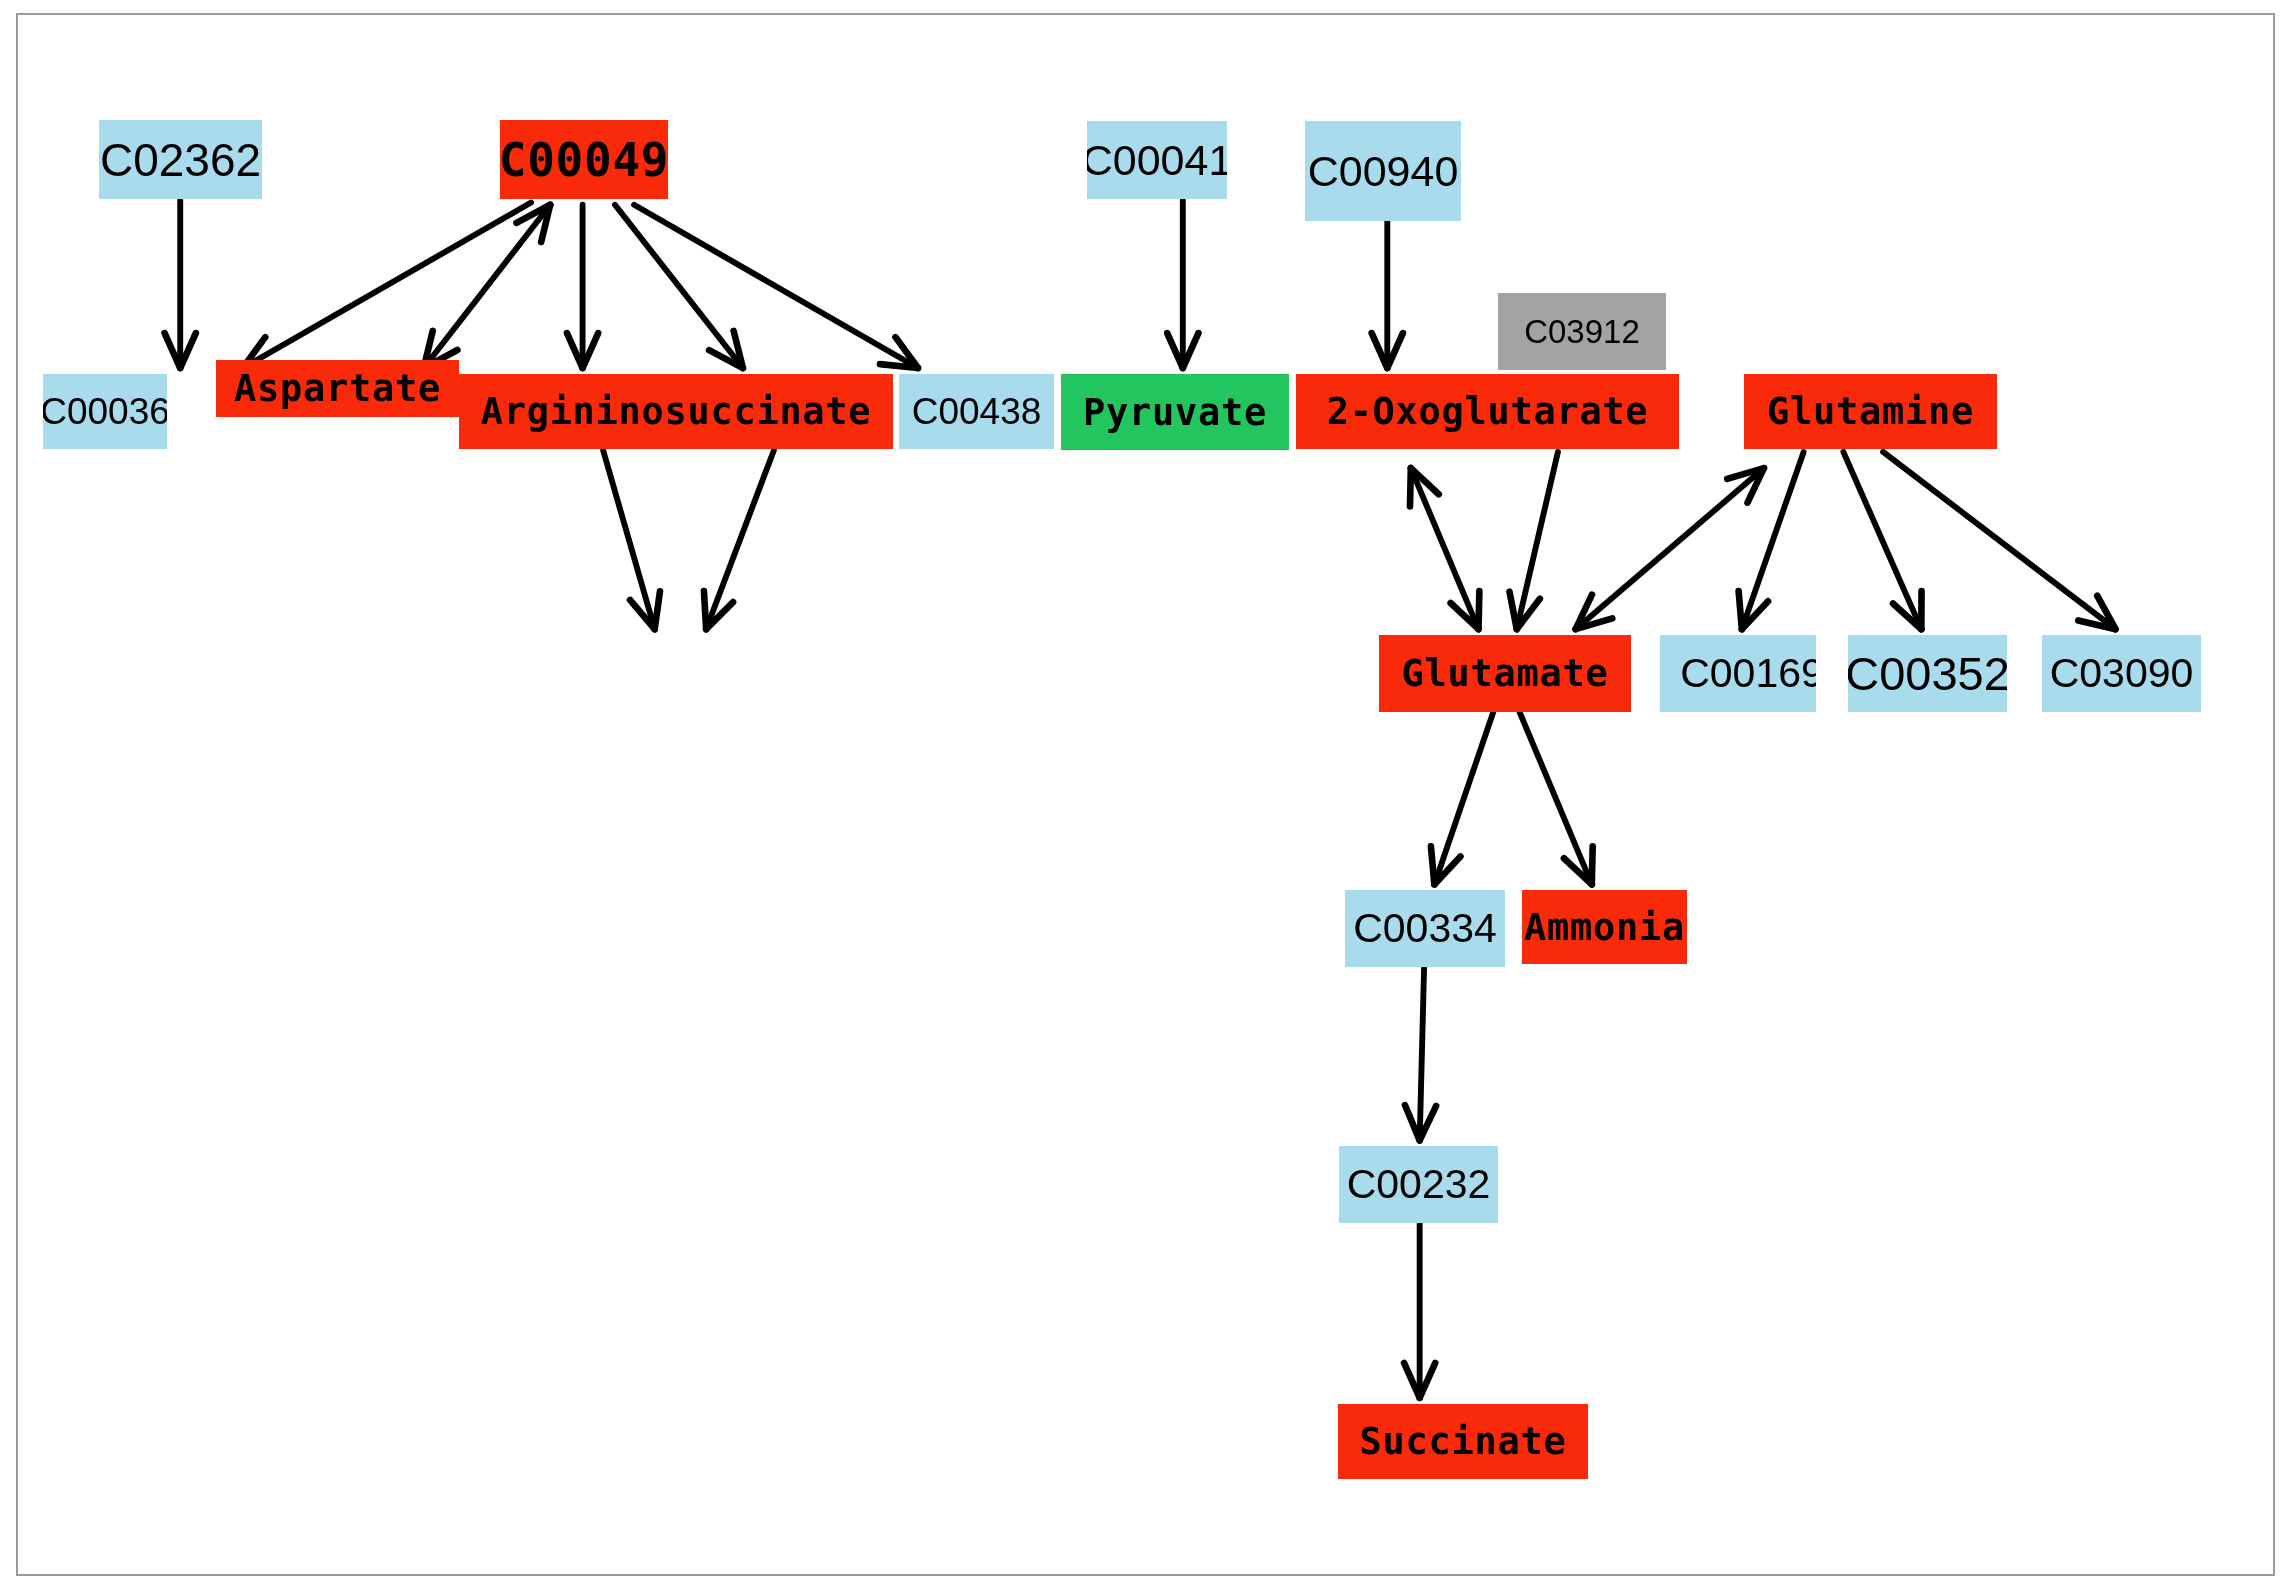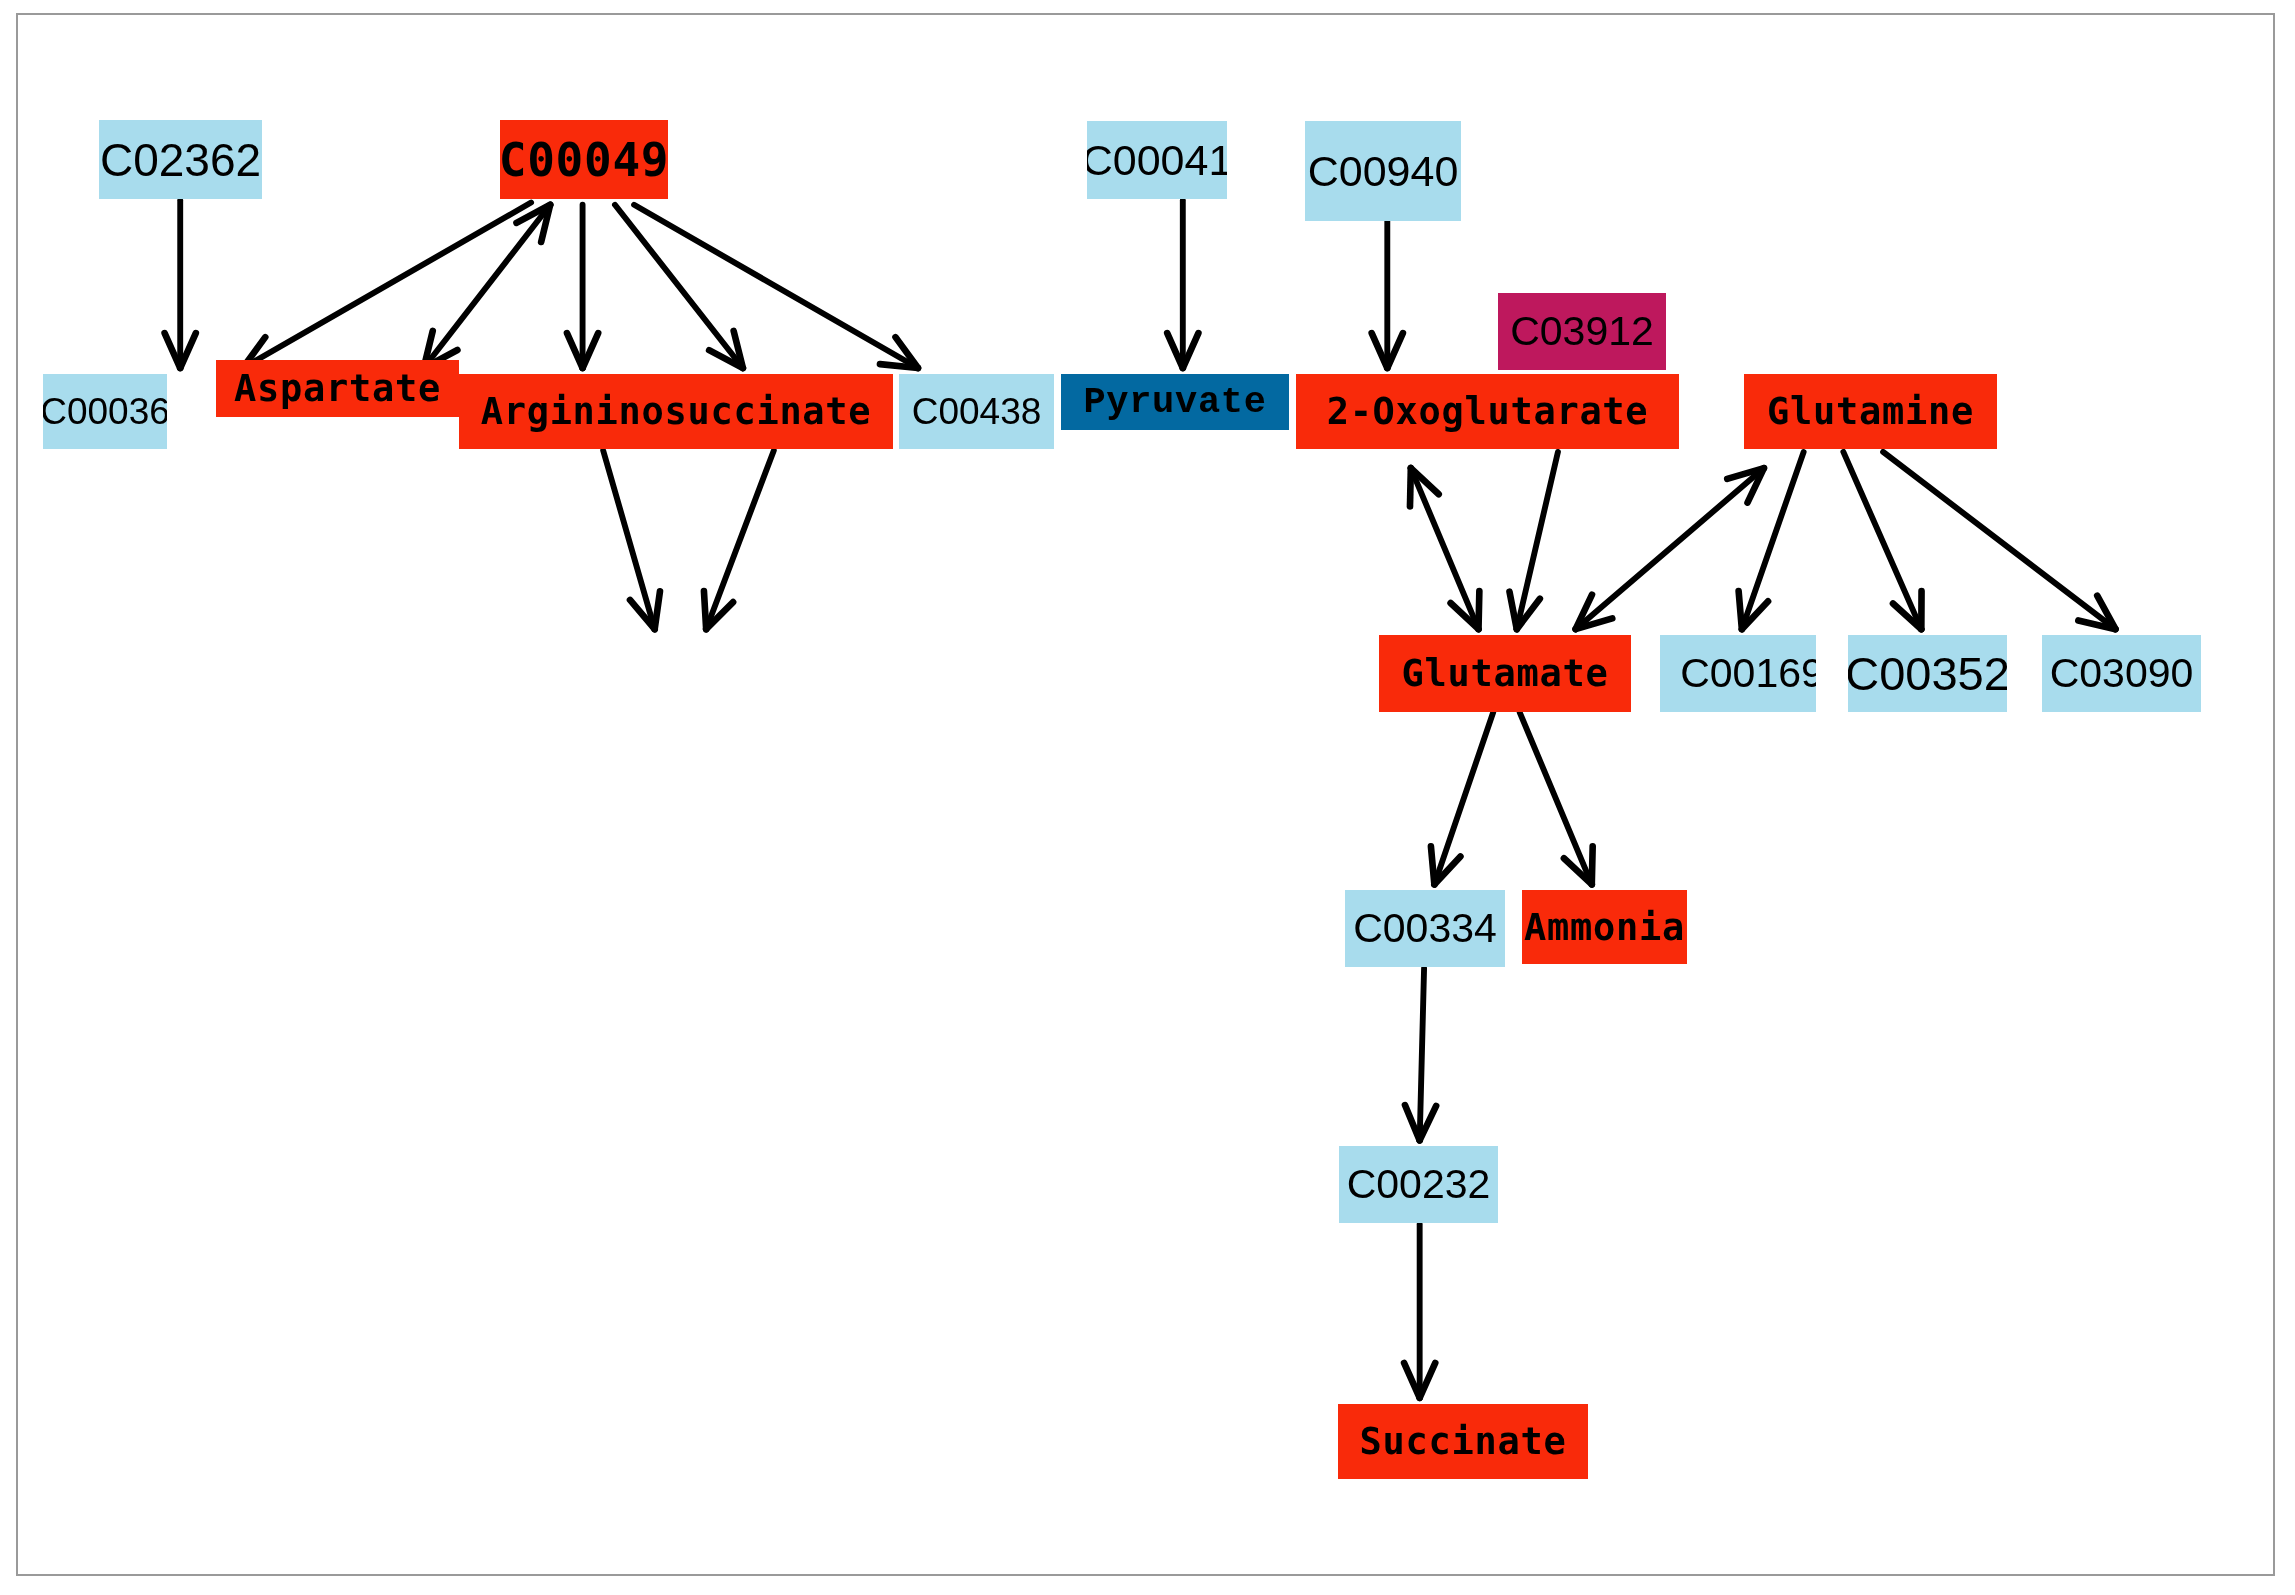--- a/index.html
+++ b/index.html
@@ -213,26 +213,26 @@
           <line x1="1930" y1="1900" x2="1908.7964564409024" y2="1852.51937510376" stroke="#000000" stroke-width="9" stroke-linecap="round"></line>
           <line x1="1930" y1="1900" x2="1951.2035435590976" y2="1852.51937510376" stroke="#000000" stroke-width="9" stroke-linecap="round"></line>
         </g>
       </g>
     </svg>
   <div id="node-layer">
       <div class="node compound" style="left: 99px; top: 120px; width: 163px; height: 79px; font-size: 46px; background: rgb(168, 220, 237);">C02362</div>
       <div class="node highlight" style="left: 500px; top: 120px; width: 168px; height: 79px; font-size: 46px; background: rgb(249, 42, 10);">C00049</div>
       <div class="node compound" style="left: 1087px; top: 121px; width: 140px; height: 78px; font-size: 43px; background: rgb(168, 220, 237);">C00041</div>
       <div class="node compound" style="left: 1293px; top: 121px; width: 156px; height: 100px; font-size: 43px; background: rgb(168, 220, 237); margin-left: 12px;">C00940</div>
-      <div class="node compound" style="left: 1498px; top: 293px; width: 168px; height: 77px; font-size: 41px; background: #be185d;">C03912</div>
+      <div class="node compound" style="left: 1498px; top: 293px; width: 168px; height: 77px; font-size: 33px; background: #a3a3a3;">C03912</div>
       <div class="node compound" style="left: 43px; top: 374px; width: 124px; height: 75px; font-size: 37px; background: rgb(168, 220, 237);">C00036</div>
       <div class="node highlight" style="left: 216px; top: 360px; width: 243px; height: 57px; font-size: 37px; background: rgb(249, 42, 10);">Aspartate</div>
       <div class="node highlight" style="left: 459px; top: 374px; width: 434px; height: 75px; font-size: 37px; background: rgb(249, 42, 10);">Argininosuccinate</div>
       <div class="node compound" style="left: 899px; top: 374px; width: 155px; height: 75px; font-size: 37px; background: rgb(168, 220, 237);">C00438</div>
-      <div class="node highlight" style="left: 1061px; top: 374px; width: 228px; height: 56px; font-size: 37px; background: #0369a1; font-family: Liberation Mono, monospace;">Pyruvate</div>
+      <div class="node highlight" style="left: 1061px; top: 374px; width: 228px; height: 76px; font-size: 37px; background: #22c55e;">Pyruvate</div>
       <div class="node highlight" style="left: 1296px; top: 374px; width: 383px; height: 75px; font-size: 37px; background: rgb(249, 42, 10);">2-Oxoglutarate</div>
       <div class="node highlight" style="left: 1744px; top: 374px; width: 253px; height: 75px; font-size: 37px; background: rgb(249, 42, 10);">Glutamine</div>
       <div class="node highlight" style="left: 1379px; top: 635px; width: 252px; height: 77px; font-size: 37px; background: rgb(249, 42, 10);">Glutamate</div>
       <div class="node compound" style="left: 1660px; top: 635px; width: 156px; height: 77px; font-size: 41px; background: rgb(168, 220, 237); padding-left: 28px;">C00169</div>
       <div class="node compound" style="left: 1848px; top: 635px; width: 159px; height: 77px; font-size: 47px; background: rgb(168, 220, 237);">C00352</div>
       <div class="node compound" style="left: 2042px; top: 635px; width: 159px; height: 77px; font-size: 41px; background: rgb(168, 220, 237);">C03090</div>
       <div class="node compound" style="left: 1345px; top: 890px; width: 160px; height: 77px; font-size: 41px; background: rgb(168, 220, 237);">C00334</div>
       <div class="node highlight" style="left: 1522px; top: 890px; width: 165px; height: 74px; font-size: 37px; background: rgb(249, 42, 10);">Ammonia</div>
       <div class="node compound" style="left: 1339px; top: 1146px; width: 159px; height: 77px; font-size: 41px; background: rgb(168, 220, 237);">C00232</div>
       <div class="node highlight" style="left: 1338px; top: 1404px; width: 250px; height: 75px; font-size: 37px; background: rgb(249, 42, 10);">Succinate</div>

